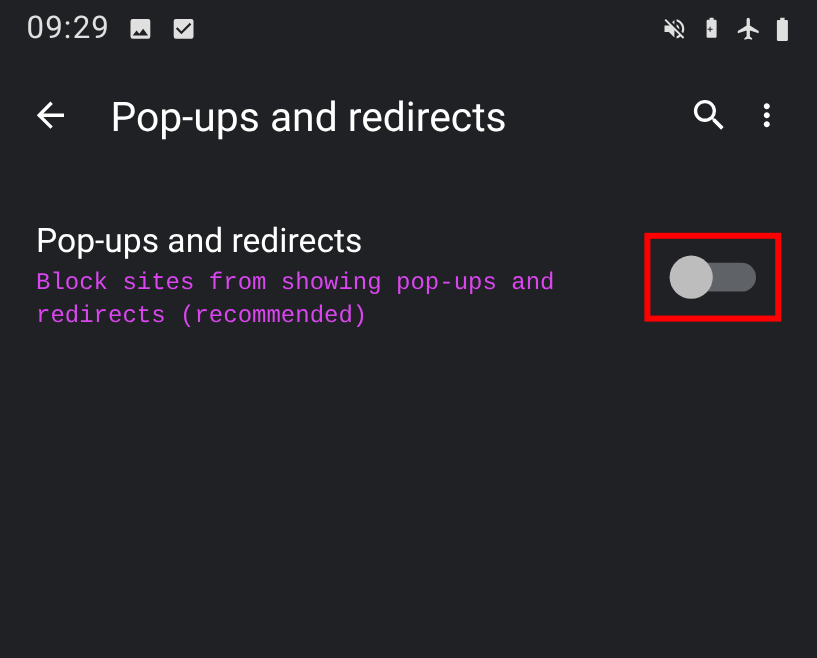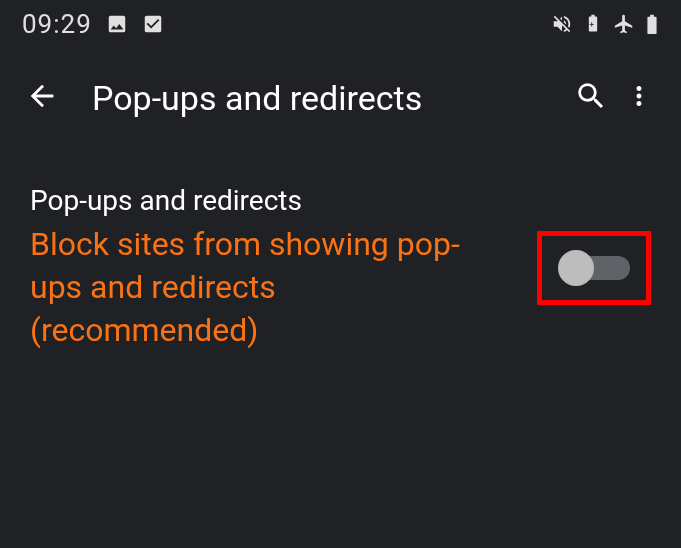--- a/index.html
+++ b/index.html
@@ -91,24 +91,25 @@
   .setting-text {
     flex: 1;
     padding-right: 24px;
   }
   .setting-title {
     font-size: 28px;
     color: #ffffff;
     margin-bottom: 6px;
   }
   .setting-sub {
-    font-size: 32px;
+    font-size: 20px;
     line-height: 1.35;
-    color: #f97316;
+    color: #d946ef;
     max-width: 460px;
+    font-family: Liberation Mono, monospace;
   }
 
   
   .highlight {
     border: 5px solid #ff0000;
     padding: 14px 16px;
     display: flex;
     align-items: center;
     justify-content: center;
   }

